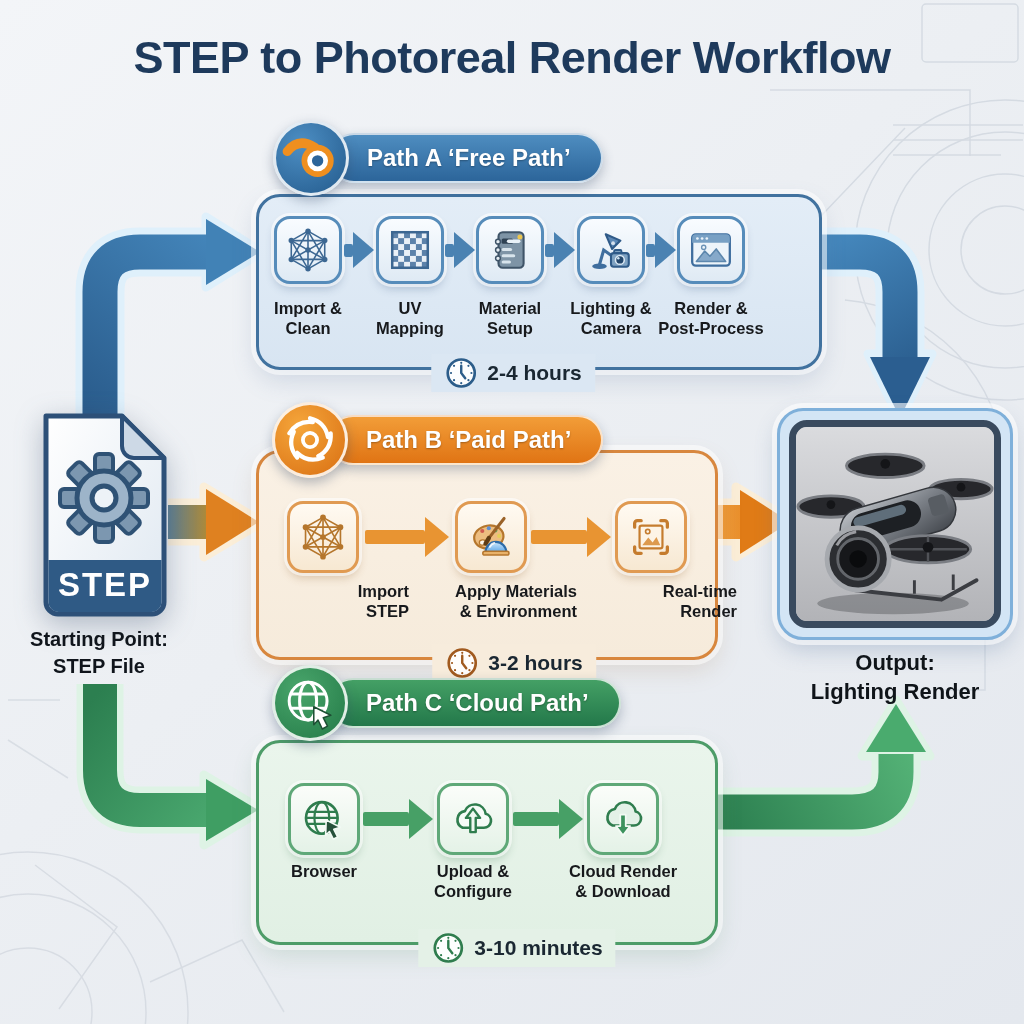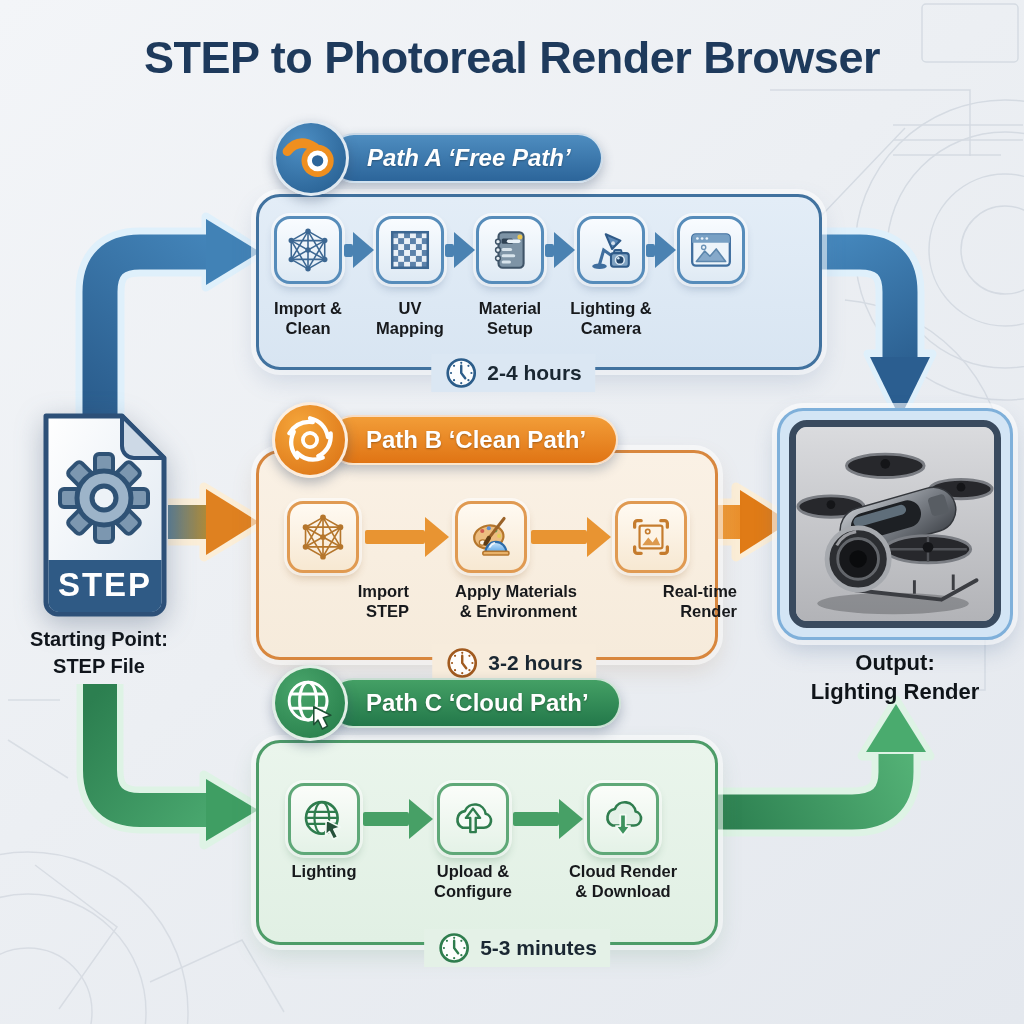--- a/index.html
+++ b/index.html
@@ -36,21 +36,21 @@
     display: flex; align-items: center; justify-content: center; z-index: 2;
     border: 3px solid rgba(255,255,255,.85); box-shadow: 0 5px 12px rgba(50,70,100,.35); }
   .pa-c { background: radial-gradient(circle at 35% 30%, #4d8fc4, #235a8c); }
   .pb-c { background: radial-gradient(circle at 35% 30%, #f5a63b, #d96f12); }
   .pc-c { background: radial-gradient(circle at 35% 30%, #49a56b, #237a47); }
   .ph-pill { margin-left: -20px; padding: 0 30px 0 36px; height: 50px;
     display: flex; align-items: center; border-radius: 25px; z-index: 1;
     font-size: 24px; font-weight: 700; color: #fff; white-space: nowrap;
     text-shadow: 0 1px 2px rgba(0,0,0,.3);
     border: 2px solid rgba(255,255,255,.75); box-shadow: 0 5px 12px rgba(50,70,100,.3); }
-  .pa-p { background: linear-gradient(180deg,#4e8dc0,#2c659a); font-style: italic; }
+  .pa-p { background: linear-gradient(180deg,#4e8dc0,#2c659a); }
   .pb-p { background: linear-gradient(180deg,#f29d38,#e07414); }
   .pc-p { background: linear-gradient(180deg,#44a065,#23784a); }
 
   .tile { position: absolute; border-radius: 16px; display: flex; align-items: center; justify-content: center; }
   .pa .tile { width: 68px; height: 68px; top: 19px;
     background: linear-gradient(180deg,#f9fcff,#dfeaf4); border: 3px solid #568cba;
     box-shadow: 0 0 0 3px rgba(255,255,255,.6), 0 5px 9px rgba(70,100,140,.3); }
   .pb .tile { width: 72px; height: 72px; top: 48px;
     background: linear-gradient(180deg,#fffaf2,#f7e8d2); border: 3px solid #e09a52;
     box-shadow: 0 0 0 3px rgba(255,255,255,.6), 0 5px 9px rgba(150,100,50,.3); }
@@ -197,21 +197,21 @@
     </g>
 
     <g>
       <path d="M716 812 L852 812 Q896 812 896 772 L896 758" stroke="#def3e5" stroke-width="49" fill="none"></path>
       <polygon points="862,756 930,756 896,700" fill="#def3e5" stroke="#def3e5" stroke-width="9" stroke-linejoin="round"></polygon>
       <path d="M716 812 L852 812 Q896 812 896 772 L896 754" stroke="url(#gC2)" stroke-width="35" fill="none"></path>
       <polygon points="866,752 926,752 896,704" fill="#4aab6e"></polygon>
     </g>
   </svg>
 
-  <div class="title">STEP to Photoreal Render Browser</div>
+  <div class="title">STEP to Photoreal Render Workflow</div>
 
   <div class="pbox pa">
     <div class="tile" style="left:15px">
       <svg width="46" height="46" viewBox="0 0 44 44">
         <g stroke="#3c6792" stroke-width="1.5" fill="none">
           <path d="M22 4 L38 13 L38 31 L22 40 L6 31 L6 13 Z"></path>
           <path d="M22 4 L38 31 L6 31 Z M38 13 L22 40 L6 13 Z"></path>
           <path d="M22 4 L22 40 M6 13 L38 31 M38 13 L6 31"></path>
         </g>
         <g fill="#3c6792">
@@ -294,20 +294,22 @@
         <i class="head"></i>
       </div>
     <div class="step-label" style="left:49px">Import &amp;
 Clean</div>
     <div class="step-label" style="left:251px">Material
 Setup</div>
     <div class="step-label" style="left:151px">UV
 Mapping</div>
     <div class="step-label" style="left:352px">Lighting &amp;
 Camera</div>
+    <div class="step-label" style="left:452px">Render &amp;
+Post-Process</div>
     <div class="time-chip">
       <svg class="clock" width="34" height="34" viewBox="0 0 34 34">
         <circle cx="17" cy="17" r="13.5" stroke="currentColor" stroke-width="2.7" fill="rgba(255,255,255,.9)"></circle>
         <g fill="currentColor">
           <circle cx="17" cy="6.8" r="1.1"></circle>
             <circle cx="24.2" cy="9.8" r="1.1"></circle>
             <circle cx="27.2" cy="17" r="1.1"></circle>
           <circle cx="24.2" cy="24.2" r="1.1"></circle>
             <circle cx="17" cy="27.2" r="1.1"></circle>
             <circle cx="9.8" cy="24.2" r="1.1"></circle>
@@ -425,21 +427,21 @@
         <g stroke="#ffffff" stroke-width="4.5" fill="none" stroke-linecap="round">
           <path d="M37 14 Q53 18 56 34"></path>
           <path d="M37 14 Q53 18 56 34" transform="rotate(72 37 37)"></path>
           <path d="M37 14 Q53 18 56 34" transform="rotate(144 37 37)"></path>
           <path d="M37 14 Q53 18 56 34" transform="rotate(216 37 37)"></path>
           <path d="M37 14 Q53 18 56 34" transform="rotate(288 37 37)"></path>
         </g>
         <circle cx="37" cy="37" r="7.5" stroke="#ffffff" stroke-width="4" fill="none"></circle>
       </svg>
     </div>
-    <div class="ph-pill pb-p">Path B ‘Clean Path’</div>
+    <div class="ph-pill pb-p">Path B ‘Paid Path’</div>
   </div>
 
   <div class="pbox pc">
     <div class="tile" style="left:29px">
       <svg width="48" height="48" viewBox="0 0 44 44">
         <circle cx="20" cy="21" r="14.5" stroke="#2f7d4e" stroke-width="2.4" fill="#f6fbf7"></circle>
         <ellipse cx="20" cy="21" rx="6.8" ry="14.5" stroke="#2f7d4e" stroke-width="2" fill="none"></ellipse>
         <path d="M6.6 15.5 H33.4 M6.6 26.5 H33.4 M5.5 21 H34.5" stroke="#2f7d4e" stroke-width="2" fill="none"></path>
         <polygon points="24,23 37,29.5 31,31.5 34.5,38.5 30.5,40.5 27,33.5 23.5,37" fill="#27513b" stroke="#f2faf4" stroke-width="1.5" stroke-linejoin="round"></polygon>
       </svg>
@@ -457,41 +459,41 @@
       </svg>
     </div>
     <div class="mini-arrow" style="left:104px; width:70px">
         <i class="bar"></i>
         <i class="head"></i>
       </div>
     <div class="mini-arrow" style="left:254px; width:70px">
         <i class="bar"></i>
         <i class="head"></i>
       </div>
-    <div class="step-label" style="left:65px">Lighting</div>
+    <div class="step-label" style="left:65px">Browser</div>
     <div class="step-label" style="left:214px">Upload &amp;
 Configure</div>
     <div class="step-label" style="left:364px">Cloud Render
 &amp; Download</div>
     <div class="time-chip">
       <svg class="clock" width="34" height="34" viewBox="0 0 34 34">
         <circle cx="17" cy="17" r="13.5" stroke="currentColor" stroke-width="2.7" fill="rgba(255,255,255,.9)"></circle>
         <g fill="currentColor">
           <circle cx="17" cy="6.8" r="1.1"></circle>
             <circle cx="24.2" cy="9.8" r="1.1"></circle>
             <circle cx="27.2" cy="17" r="1.1"></circle>
           <circle cx="24.2" cy="24.2" r="1.1"></circle>
             <circle cx="17" cy="27.2" r="1.1"></circle>
             <circle cx="9.8" cy="24.2" r="1.1"></circle>
           <circle cx="6.8" cy="17" r="1.1"></circle>
             <circle cx="9.8" cy="9.8" r="1.1"></circle>
         </g>
         <path d="M17 17 V9.8 M17 17 L21 22.3" stroke="currentColor" stroke-width="2.4" stroke-linecap="round" fill="none"></path>
       </svg>
-      <span>5-3 minutes</span>
+      <span>3-10 minutes</span>
     </div>
   </div>
 
   <div class="path-header ph-c">
     <div class="ph-circle pc-c">
       <svg width="74" height="74" viewBox="0 0 74 74">
         <g stroke="#ffffff" stroke-width="3.2" fill="none">
           <circle cx="35" cy="35" r="20"></circle>
           <ellipse cx="35" cy="35" rx="9" ry="20"></ellipse>
           <path d="M16.8 27.5 H53.2 M16.8 42.5 H53.2"></path>

